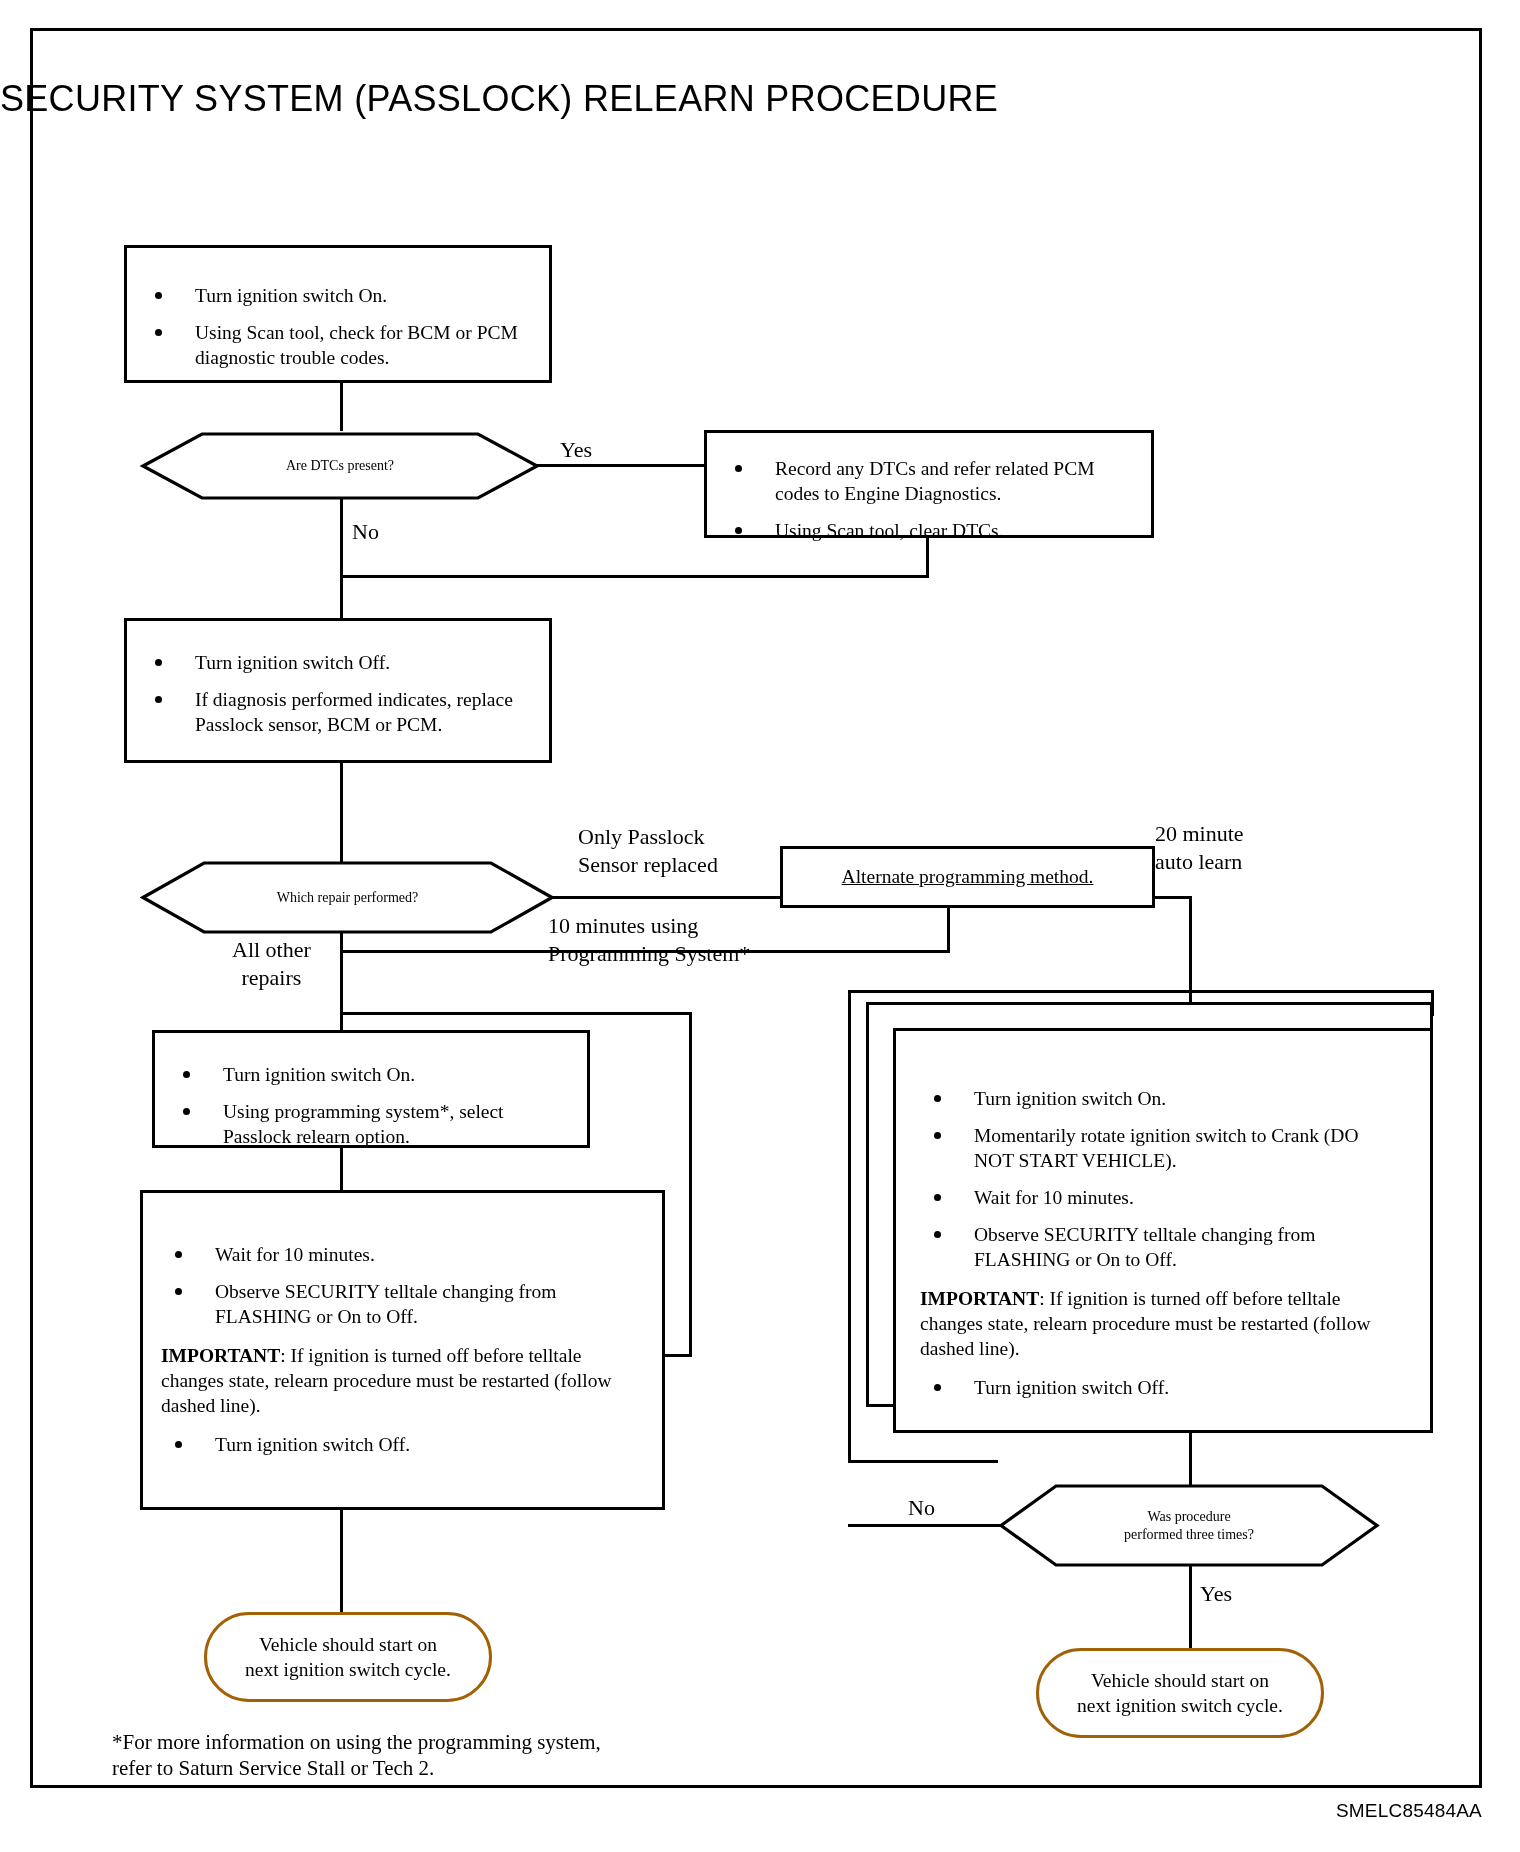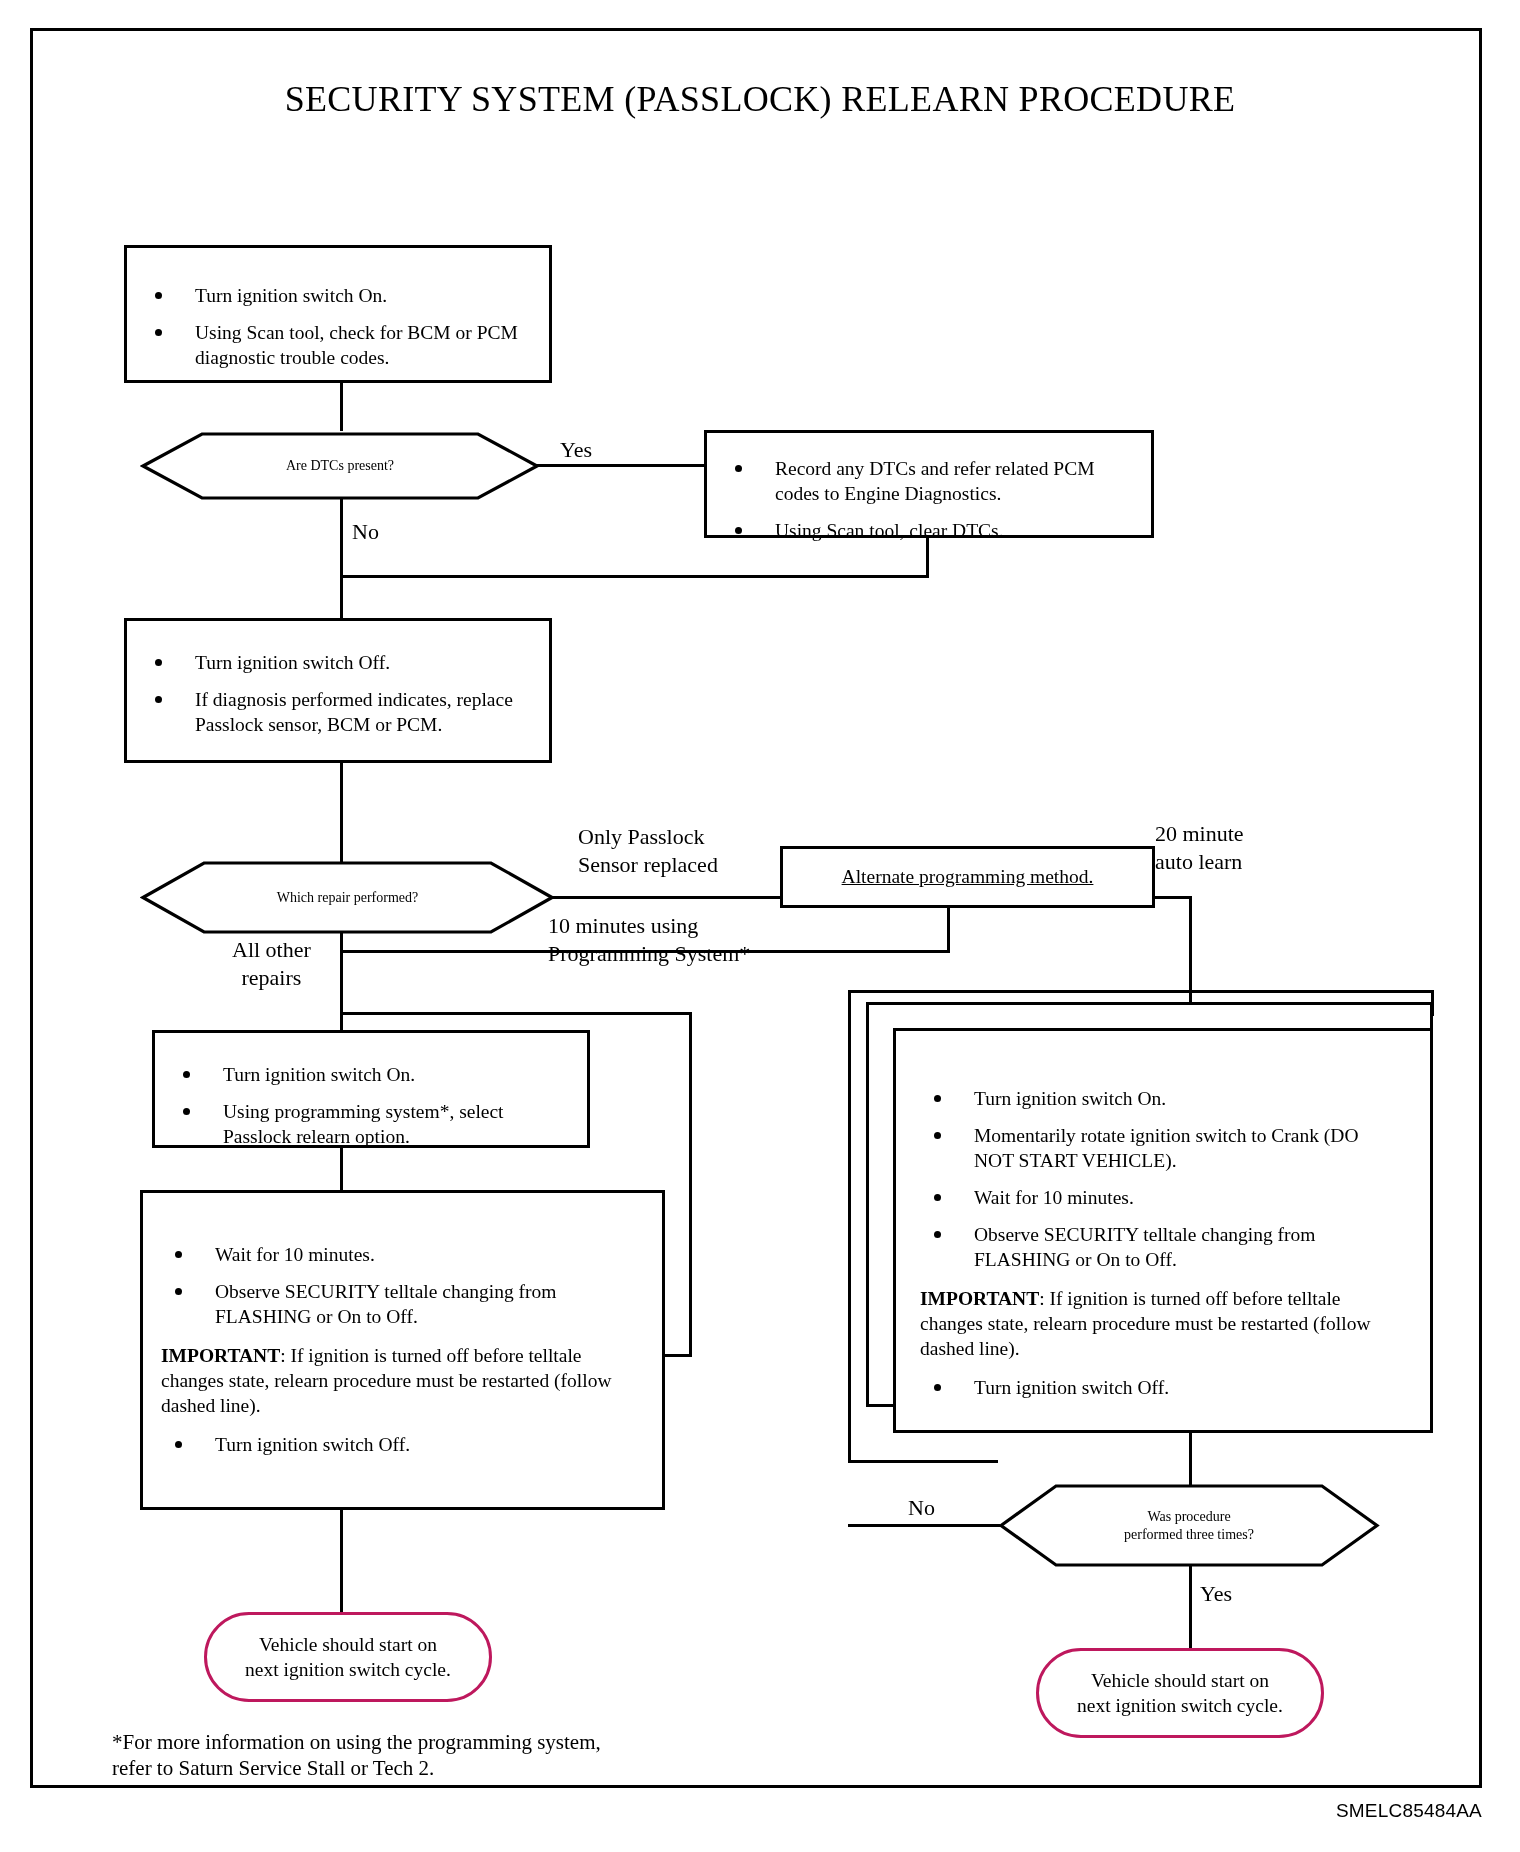--- a/index.html
+++ b/index.html
@@ -27,22 +27,21 @@
     border: 3px solid #000;
     box-sizing: border-box;
   }
 
   
   #page-title {
     position: absolute;
     left: 0;
     top: 78px;
     width: 1520px;
-    text-align: center;
-    font-family: Liberation Serif, serif;
+    font-family: Liberation Sans, sans-serif;
     font-size: 36px;
     letter-spacing: 0.3px;
     white-space: nowrap;
   }
 
   
   .pbox {
     position: absolute;
     box-sizing: border-box;
     border: 3px solid #000;
@@ -103,21 +102,21 @@
     text-align: center;
     font-size: 14px;
     line-height: 1.22;
     white-space: pre-line;
   }
 
   
   .term {
     position: absolute;
     box-sizing: border-box;
-    border: 3px solid #be185d;
+    border: 3px solid #a16207;
     border-radius: 999px;
     background: #fff;
     display: flex;
     align-items: center;
     justify-content: center;
     text-align: center;
     font-size: 19.5px;
     line-height: 1.3;
     white-space: pre-line;
     z-index: 5;

